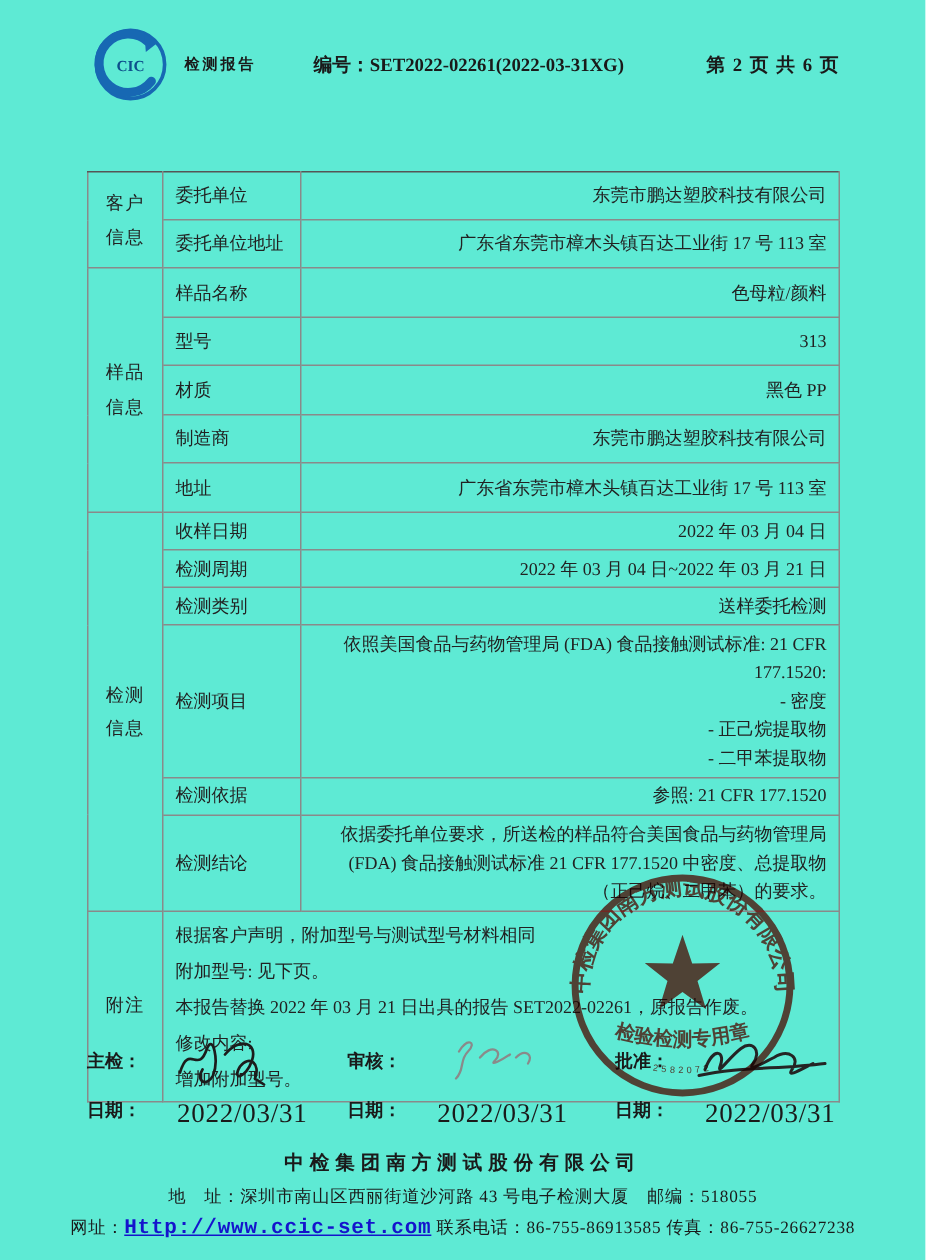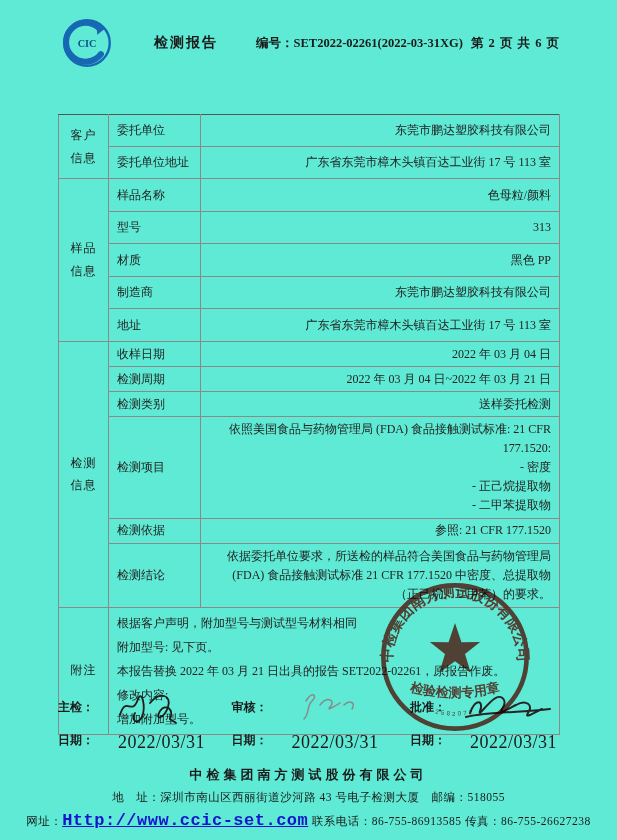--- a/index.html
+++ b/index.html
@@ -9,21 +9,21 @@
     position: relative; width: 617px; height: 840px; margin: 0 auto;
     background: #5eead4; overflow: hidden;
   }
 
   
   .header {
     position: absolute; left: 58px; top: 16px; width: 502px; height: 54px;
     display: flex; align-items: center;
   }
   .logo { width: 58px; height: 52px; flex: 0 0 auto; }
-  .header-title { font-size: 14px; font-weight: bold; letter-spacing: 2px; margin-left: 38px; }
+  .header-title { font-size: 10px; font-weight: bold; letter-spacing: 2px; margin-left: 7px; }
   .header-no { font-size: 12.5px; font-weight: bold; margin-left: 38px; white-space: nowrap; }
   .header-page { font-size: 12.5px; font-weight: bold; margin-left: auto; white-space: nowrap; letter-spacing: 1px; }
 
   
   table.report {
     position: absolute; left: 58px; top: 74px; width: 502px;
     border-collapse: collapse; table-layout: fixed;
   }
   table.report td {
     border: 1px solid #8a8a8a; font-size: 12px; color: #222;
@@ -68,21 +68,21 @@
 
   
   .footer {
     position: absolute; left: 0; top: 766px; width: 617px; text-align: center;
   }
   .footer-company { font-size: 13px; font-weight: bold; letter-spacing: 4px; }
   .footer-line { font-size: 11.5px; margin-top: 6px; letter-spacing: 0.5px; }
   .footer-link {
     color: #1414cc; 
     font-family: "Liberation Mono", "DejaVu Sans Mono", monospace;
-    font-size: 17px; font-weight: bold;
+    font-size: 14px; font-weight: bold;
   }
 </style>
 </head>
 <body>
 
 <div class="page">
 
   <div class="header">
     <svg class="logo" viewBox="0 0 60 56">
       <circle cx="30" cy="28" r="24.5" fill="none" stroke="#1768b3" stroke-width="2.6"></circle>

